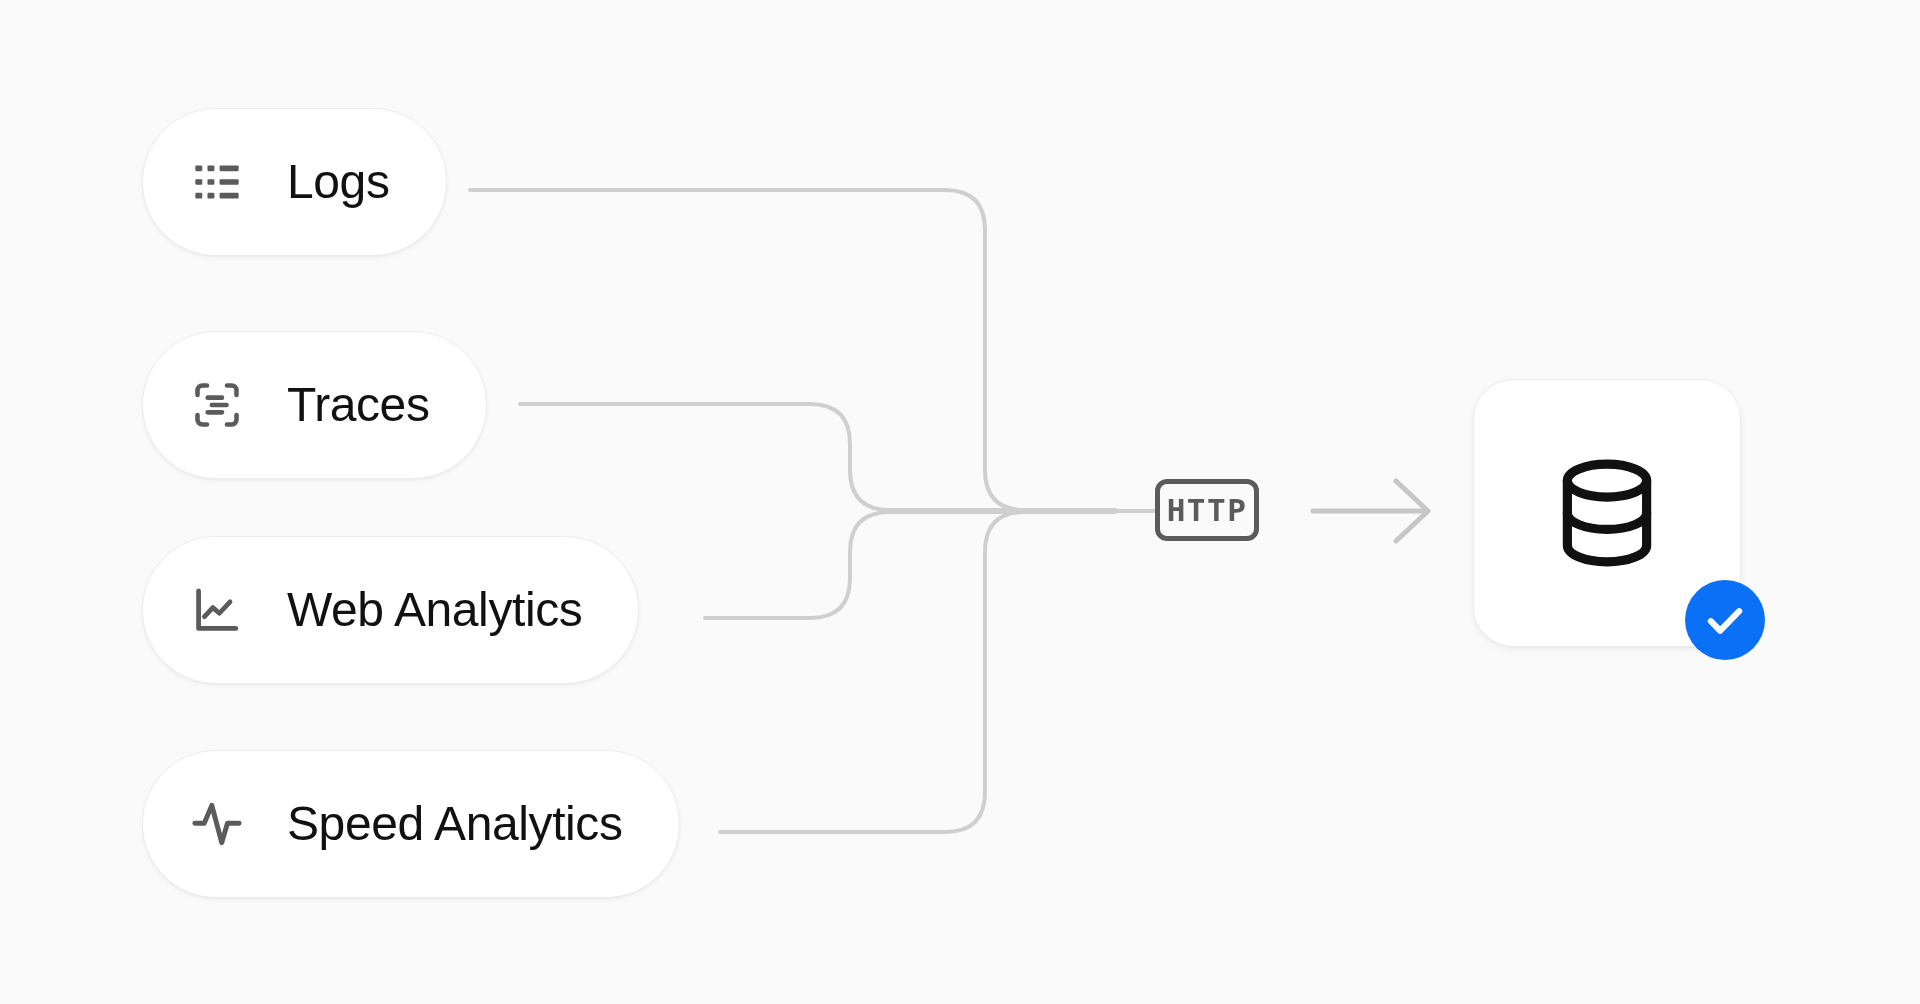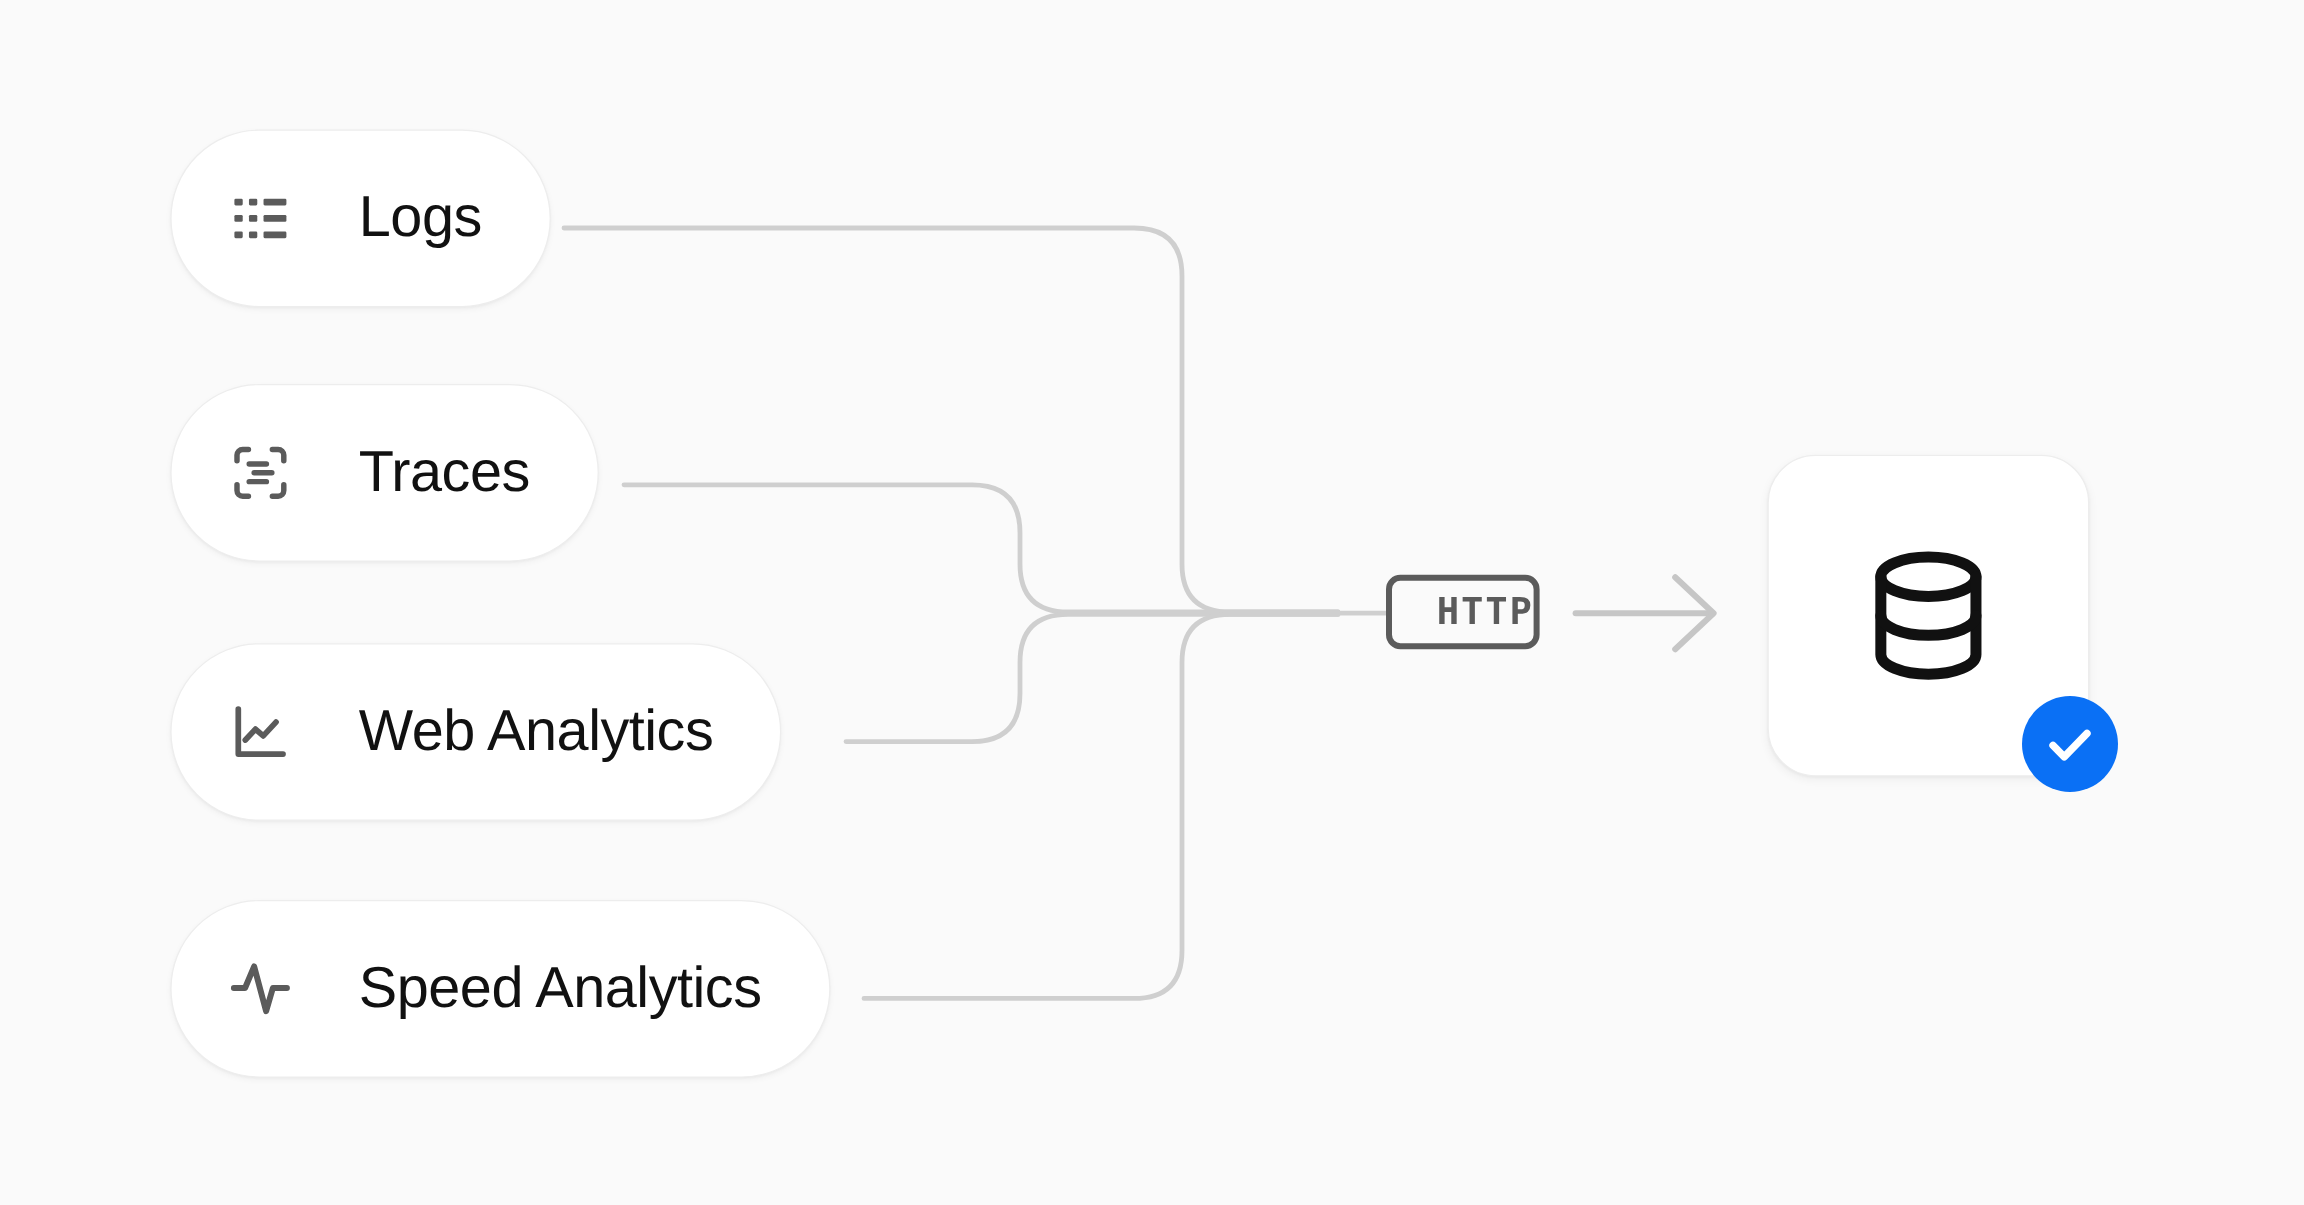--- a/index.html
+++ b/index.html
@@ -52,42 +52,41 @@
     height: 52px;
     margin-right: 44px;
     display: block;
   }
   .pill .plabel {
     font-size: 48px;
     line-height: 1;
     letter-spacing: -0.4px;
     color: #111111;
     white-space: nowrap;
-    margin-left: 12px;
   }
 
   #pill-logs           { left: 142px; top: 108px; }
-  #pill-traces         { left: 142px; top: 320px; }
+  #pill-traces         { left: 142px; top: 331px; }
   #pill-web-analytics  { left: 142px; top: 536px; }
   #pill-speed-insights { left: 142px; top: 750px; }
 
   
   #http-badge {
     position: absolute;
     left: 1155px;
     top: 479px;
-    width: 128px;
+    width: 104px;
     height: 62px;
     box-sizing: border-box;
     border: 5px solid #5b5b5b;
     border-radius: 12px;
     background: #fafafa;
     display: flex;
     align-items: center;
-    justify-content: flex-end;
+    justify-content: center;
   }
   #http-badge .httptext {
     font-family: "DejaVu Sans Mono", monospace;
     font-size: 31px;
     font-weight: 700;
     letter-spacing: 1.5px;
     color: #5b5b5b;
     line-height: 1;
   }
 

